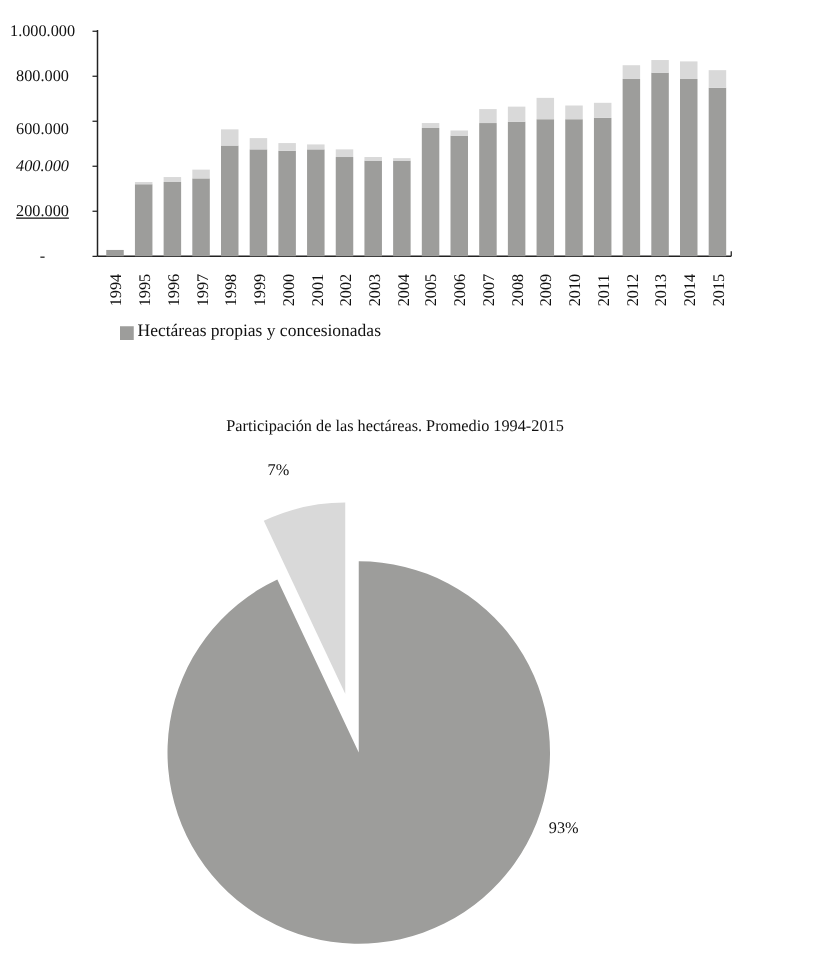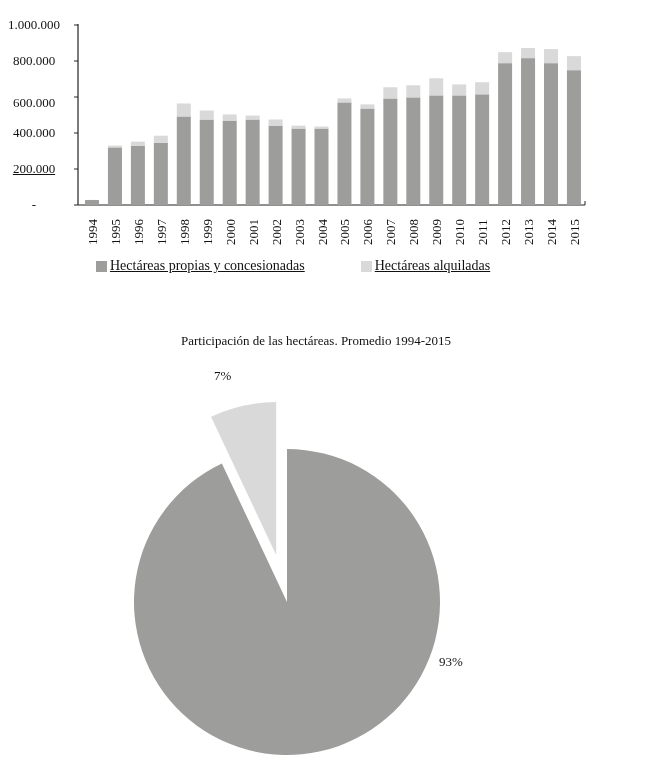--- a/index.html
+++ b/index.html
@@ -1,21 +1,21 @@
 <!DOCTYPE html>
 <html><head>
 <meta charset="utf-8">
 <style>
   html, body { margin:0; padding:0; background:#ffffff; }
   body { width:656px; height:770px; position:relative; overflow:hidden; font-family:"Liberation Serif", serif; color:#111; }
   #bar-chart { position:absolute; left:0; top:0; width:656px; height:290px; }
   #pie-chart { position:absolute; left:0; top:320px; width:656px; height:450px; }
   .pie-title { position:absolute; left:0; top:333px; width:600px; text-align:center; font-weight:normal; font-size:13px;padding-left:16px; }
   .legend { position:absolute; top:258px; left:96px; font-size:14px; display:flex; gap:48px; }
-  .legend-item { display:flex; align-items:center; gap:3px;text-decoration:underline; }
+  .legend-item { display:flex; align-items:center; gap:3px; }
   .swatch { width:11px; height:11px; display:inline-block; }
   .ylab { position:absolute; font-size:13px; text-align:center; width:60px; left:4px; }
   .xlab { position:absolute; font-size:13px; transform-origin:left top; transform:rotate(-90deg); white-space:nowrap; }
   .pie-label { position:absolute; font-size:13px; }
 </style>
 </head>
 <body>
 
 <svg id="bar-chart" xmlns="http://www.w3.org/2000/svg">
   <g id="bar-axes">
@@ -74,21 +74,21 @@
       <rect x="544" width="14" y="63.16" height="141.84" fill="#9d9d9b"></rect>
       <rect x="544" width="14" y="49.120000000000005" height="14.04" fill="#d9d9d9"></rect>
       <rect x="566.95" width="14" y="70.18" height="134.82" fill="#9d9d9b"></rect>
       <rect x="566.95" width="14" y="56.140000000000015" height="14.04" fill="#d9d9d9"></rect>
     </g>
 </svg>
 
 <div id="ylabels">
     <div class="ylab" style="top: 197px;">-</div>
     <div class="ylab" style="top: 161px; text-decoration: underline;">200.000</div>
-    <div class="ylab" style="top: 125px;">400.000</div>
+    <div class="ylab" style="top: 125px; font-style: italic;">400.000</div>
     <div class="ylab" style="top: 95px;">600.000</div>
     <div class="ylab" style="top: 53px;">800.000</div>
     <div class="ylab" style="top: 17px;">1.000.000</div>
   </div>
 <div id="xlabels">
     <div class="xlab" style="left: 85px; top: 245px;">1994</div>
     <div class="xlab" style="left: 107.95px; top: 245px;">1995</div>
     <div class="xlab" style="left: 130.9px; top: 245px;">1996</div>
     <div class="xlab" style="left: 153.85px; top: 245px;">1997</div>
     <div class="xlab" style="left: 176.8px; top: 245px;">1998</div>
@@ -109,24 +109,20 @@
     <div class="xlab" style="left: 521.05px; top: 245px;">2013</div>
     <div class="xlab" style="left: 544px; top: 245px;">2014</div>
     <div class="xlab" style="left: 566.95px; top: 245px;">2015</div>
   </div>
 
 <div class="legend">
   <div class="legend-item">
     <span class="swatch" style="background:#9d9d9b"></span>
     <span>Hectáreas propias y concesionadas</span>
   </div>
-  <div class="legend-item" style="margin-left:8px">
-    <span class="swatch" style="background:#d9d9d9"></span>
-    <span>Hectáreas alquiladas</span>
-  </div>
 </div>
 
 <div class="pie-title">Participación de las hectáreas. Promedio 1994-2015</div>
 <svg id="pie-chart" xmlns="http://www.w3.org/2000/svg">
   <path id="pie-large" fill="#9d9d9b" d="M287,282 L287,129 A153,153 0 1 1 221.85576839054386,143.56146097269905 Z"></path>
   <path id="pie-small" fill="#d9d9d9" d="M276.18355413715557,235.08374571275638 L211.03932252769943,96.64520668545543 A153,153 0 0 1 276.18355413715557,82.08374571275638 Z"></path>
 </svg>
 <div class="pie-label" style="left:214px;top:368px">7%</div>
 <div class="pie-label" style="left:439px;top:654px">93%</div>
 

